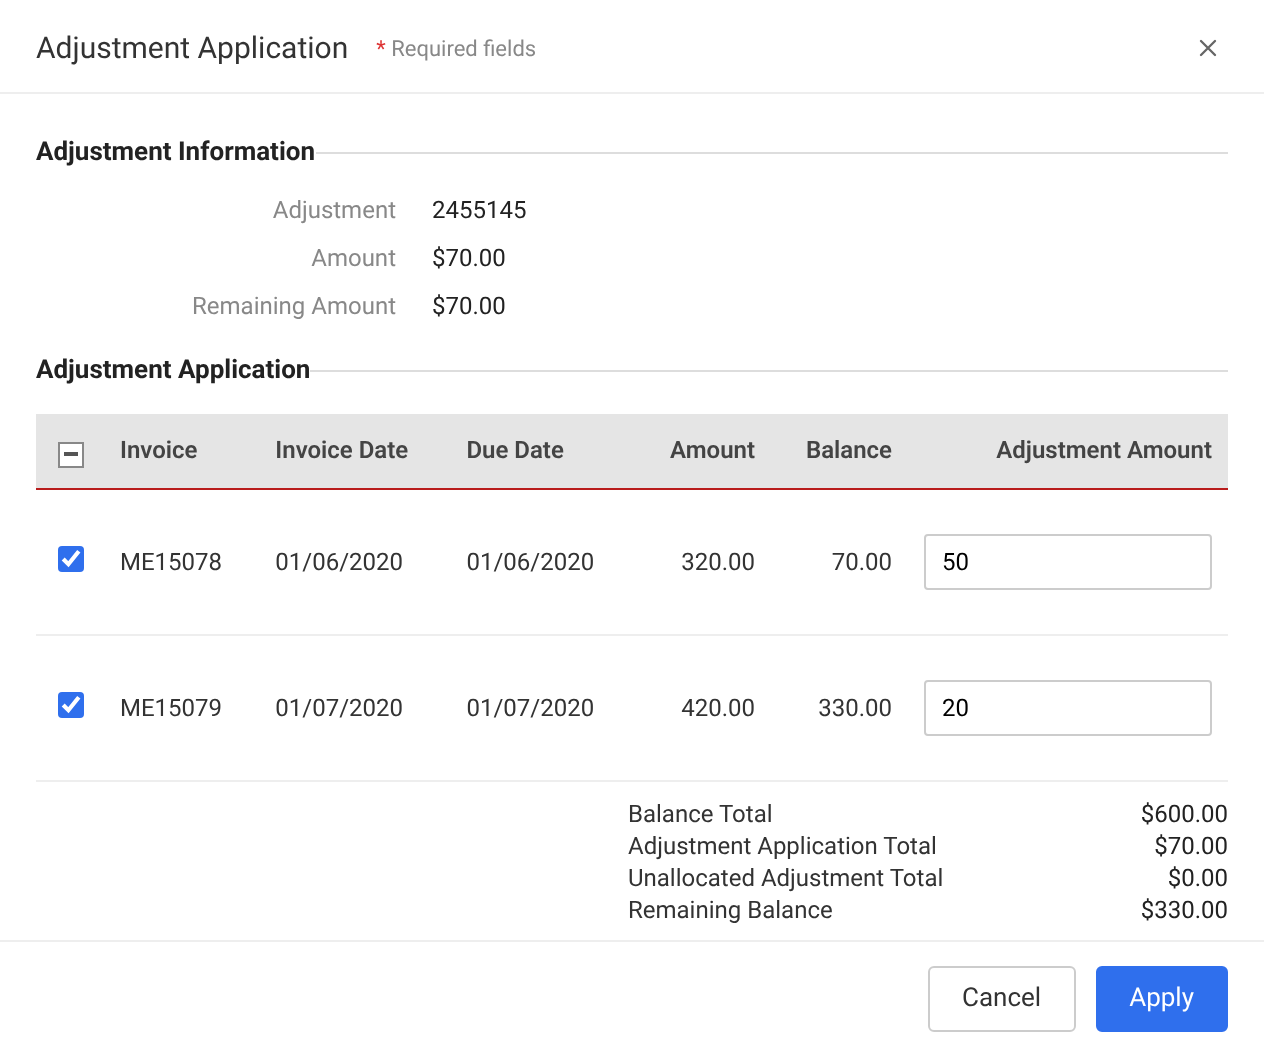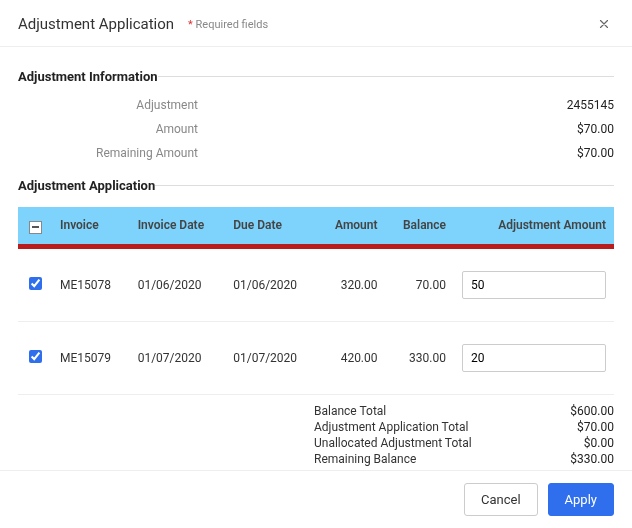--- a/index.html
+++ b/index.html
@@ -72,35 +72,34 @@
     margin-left: 10px;
   }
   .info-label {
     text-align: right;
     color: #888;
     font-size: 12px;
   }
   .info-value {
     color: #222;
     font-size: 12px;
-    text-align: right;
   }
 
   table.inv {
     width: 100%;
     border-collapse: collapse;
     font-size: 12px;
   }
   table.inv thead th {
-    background: #7dd3fc;
+    background: #e5e5e5;
     color: #444;
     font-weight: 600;
     text-align: left;
     padding: 10px 8px;
-    border-bottom: 5px solid #b91c1c;
+    border-bottom: 1px solid #b91c1c;
   }
   table.inv thead th.num { text-align: right; }
   table.inv thead th.chk { width: 34px; text-align: center; }
   table.inv tbody td {
     padding: 22px 8px;
     border-bottom: 1px solid #eee;
     vertical-align: middle;
     color: #333;
   }
   table.inv tbody td.chk { text-align: center; }

